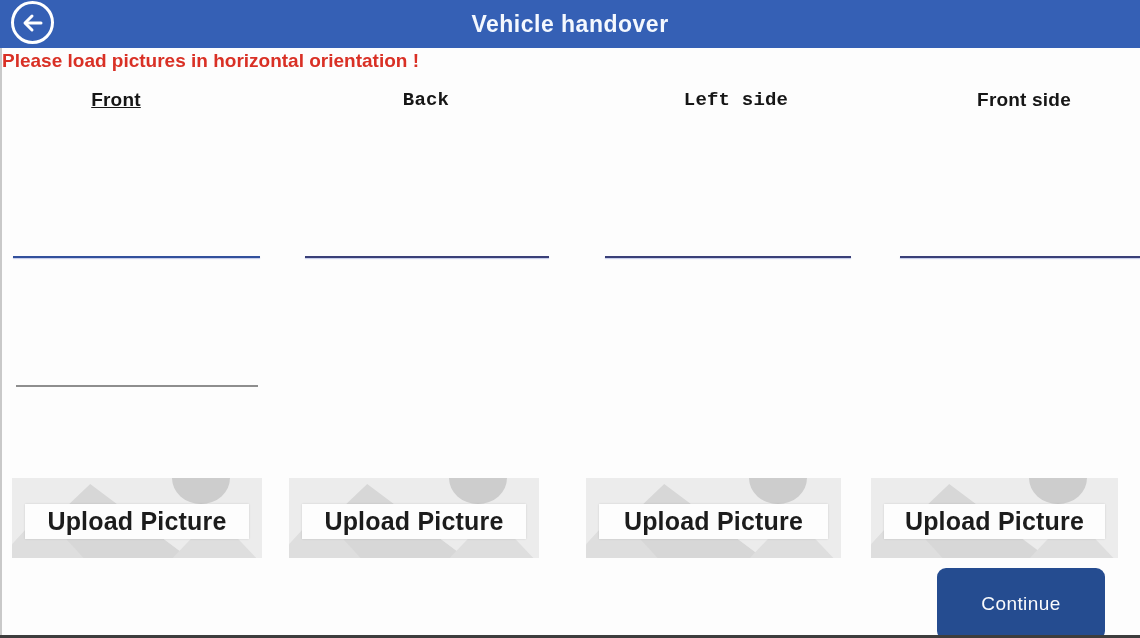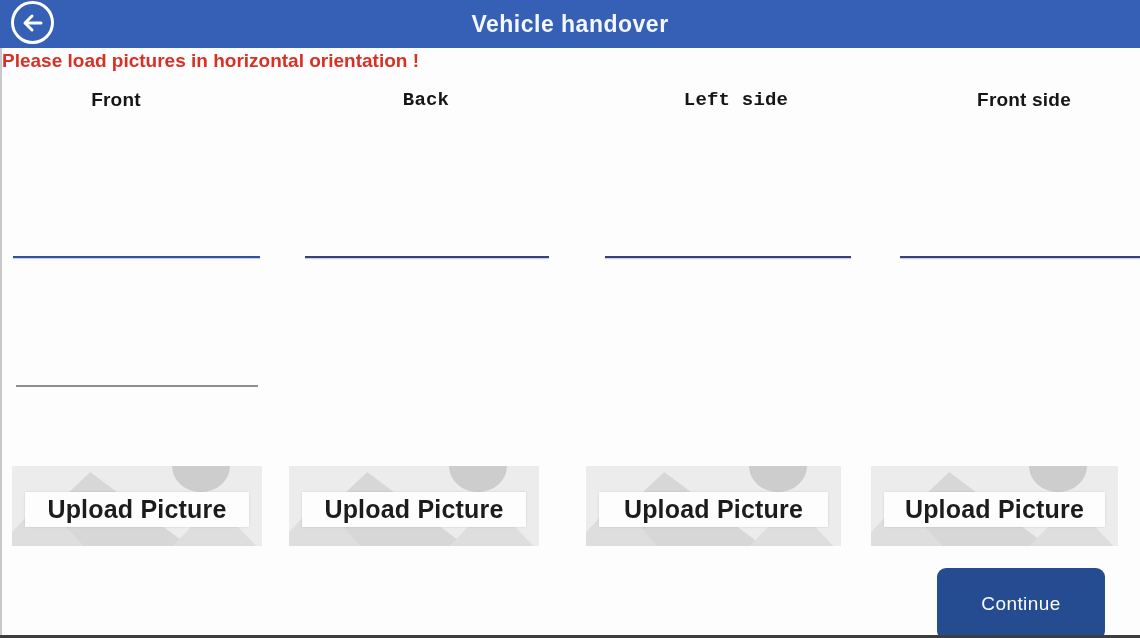--- a/index.html
+++ b/index.html
@@ -43,42 +43,42 @@
   .warning{
     position:absolute;left:2px;top:50px;
     color:var(--warning-red);font-size:19px;font-weight:700;
   }
 
   
   .col-label{
     position:absolute;top:89px;width:200px;text-align:center;
     color:var(--ink);font-size:19px;font-weight:700;letter-spacing:.2px;
   }
-  .col-label.c0{left:16px;}
+  .col-label.c0{left:16px;text-decoration:underline;}
   .col-label.c1{left:326px;font-family:Liberation Mono, monospace;}
   .col-label.c2{left:636px;font-family:Liberation Mono, monospace;}
   .col-label.c3{left:924px;}
 
   
   .underline{
     position:absolute;top:256px;height:2px;background:var(--underline-navy);
     box-shadow:0 1px 1px rgba(90,110,200,.35);
   }
   .underline.u0{left:13px;width:247px;background:#32509c;}
   .underline.u1{left:305px;width:244px;}
   .underline.u2{left:605px;width:246px;}
   .underline.u3{left:900px;width:240px;}
   .extra-line{
     position:absolute;top:385px;left:16px;width:242px;height:2px;
     background:#8e8e8e;
   }
 
   
   .upload-btn{
-    position:absolute;top:466px;height:80px;border:none;padding:0;
+    position:absolute;top:478px;height:80px;border:none;padding:0;
     background:var(--ph-bg);cursor:pointer;overflow:hidden;
   }
   .upload-btn.b0{left:12px;width:250px;}
   .upload-btn.b1{left:289px;width:250px;}
   .upload-btn.b2{left:586px;width:255px;}
   .upload-btn.b3{left:871px;width:247px;}
 
   .ph-shape{position:absolute;pointer-events:none;}
   .ph-mountain{
     left:-12px;top:6px;width:205px;height:86px;background:var(--ph-tri);

